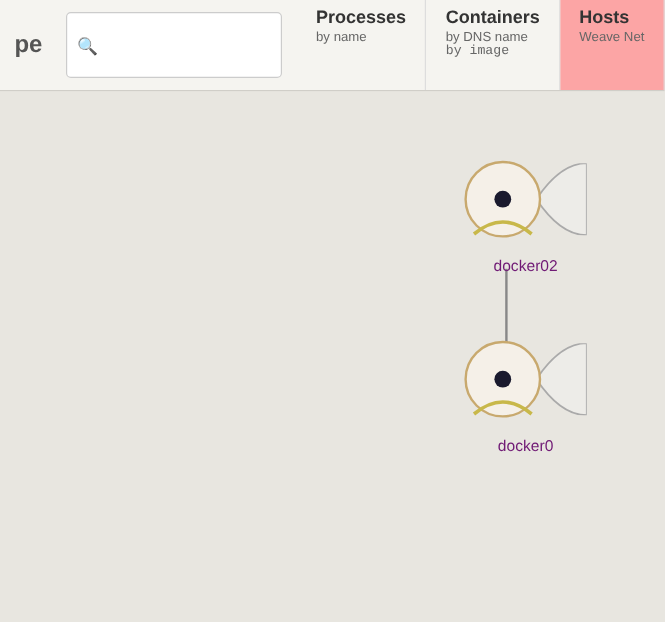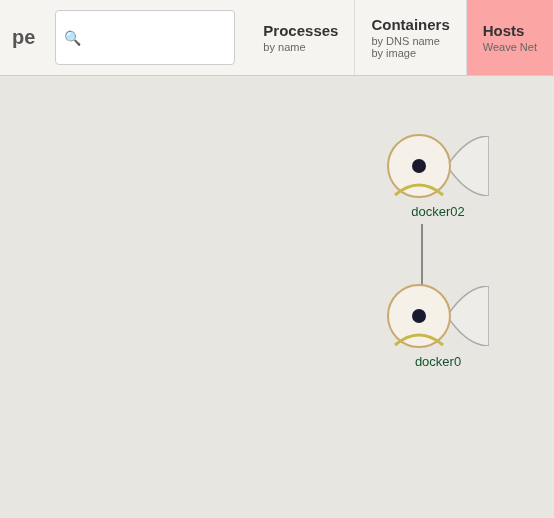--- a/index.html
+++ b/index.html
@@ -61,21 +61,21 @@
 
     .nav-items {
       display: flex;
       align-items: stretch;
       flex: 1;
     }
 
     .nav-group {
       display: flex;
       flex-direction: column;
-      justify-content: center;
+      justify-content: flex-start;
       padding: 6px 16px;
       cursor: pointer;
       border-right: 1px solid #ddd;
     }
 
     .nav-group.active {
       background: #fca5a5;
     }
 
     .nav-group-title {
@@ -89,20 +89,21 @@
       font-size: 11px;
       color: #666;
       margin-top: 2px;
       white-space: nowrap;
     }
 
     .nav-group-sub2 {
       font-size: 11px;
       color: #666;
       white-space: nowrap;
+      font-family: Liberation Mono, monospace;
     }
 
     
     .main-content {
       width: 100%;
       height: calc(518px - 58px);
       background: #e8e6e0;
       position: relative;
     }
 
@@ -146,22 +147,22 @@
 
     .node-inner-dot {
       width: 14px;
       height: 14px;
       border-radius: 50%;
       background: #1a1a2e;
     }
 
     .node-label {
       font-size: 13px;
-      color: #14532d;
-      margin-top: 6px;
+      color: #701a75;
+      margin-top: 16px;
       text-align: right;
     }
   </style>
 </head>
 <body>
 
 <div class="navbar">
   <div class="app-logo">pe</div>
 
   <div class="search-container">

